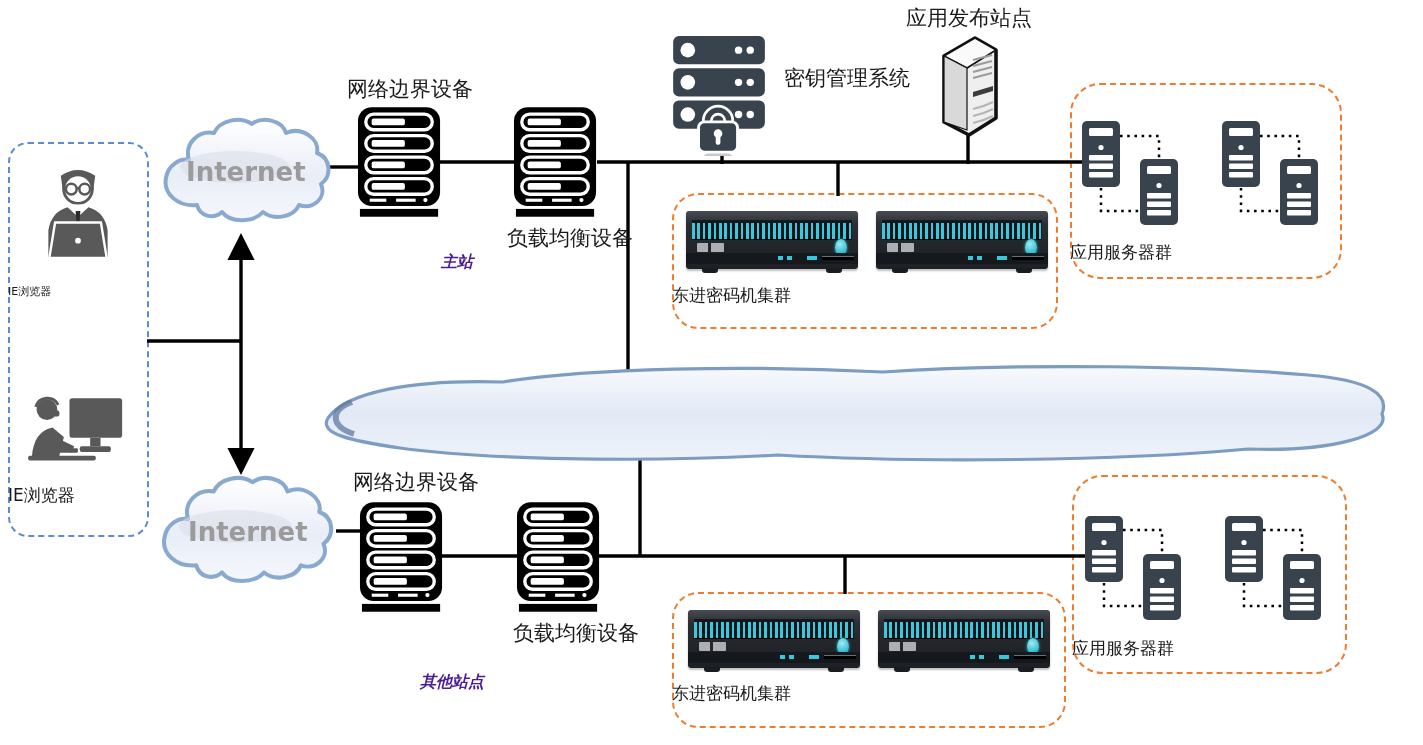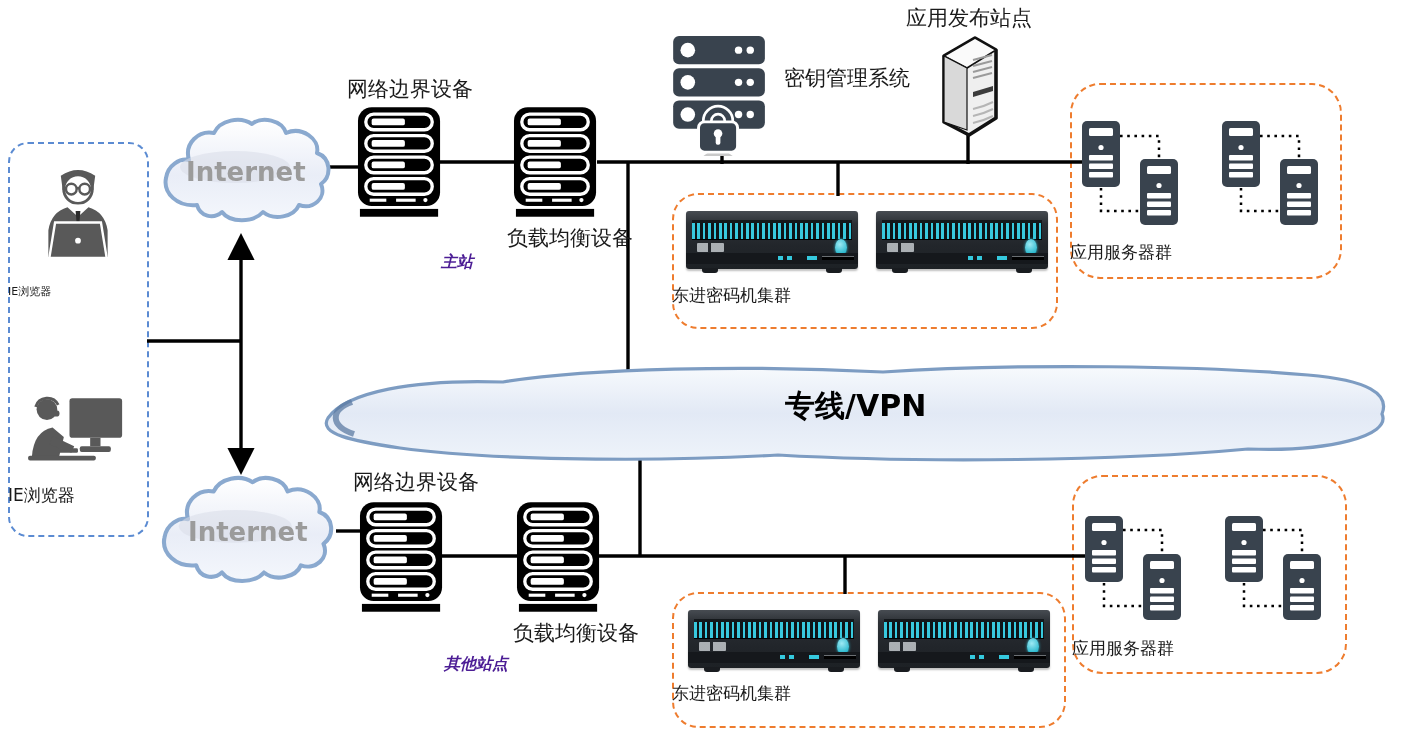--- a/index.html
+++ b/index.html
@@ -258,38 +258,37 @@
     </svg>
   <svg class="icon" style="left:1280px;top:159px;" width="38" height="66">
       <use href="#sym-tower-dark"></use>
     </svg>
   <div class="lbl lbl-center lblz" style="left:1070px;top:243px;width:268px;font-size:17px;">应用服务器群</div>
 
   <svg class="icon" style="left:318px;top:362px;z-index:3;" width="1082" height="108" viewBox="0 0 1082 108">
     <path d="M10,56 C28,30 95,17 185,20 C270,6 430,3 565,10 C700,1 890,4 990,13 C1050,18 1072,32 1064,52 C1074,74 1010,90 930,87 C800,99 600,101 460,93 C320,101 160,97 82,86 C34,79 0,72 10,56 Z" fill="url(#vpnFill)" stroke="#7d9cc2" stroke-width="3.2"></path>
     <path d="M34,40 C12,48 12,64 36,72" fill="none" stroke="#5c7ba3" stroke-width="6" opacity="0.75"></path>
   </svg>
-  <div class="lbl-vpn lblz" style="left:785px;top:386px;">专线/VPN</div>
 
   <svg class="icon" style="left:153px;top:473px;" width="185" height="118">
       <use href="#sym-cloud"></use>
     </svg>
   <div class="lbl-inet lblz" style="left:188px;top:517px;">Internet</div>
 
   <div class="lbl lblz" style="left:353px;top:470px;">网络边界设备</div>
   <svg class="icon" style="left:359px;top:501px;" width="86" height="112">
       <use href="#sym-server-black"></use>
     </svg>
 
   <svg class="icon" style="left:516px;top:501px;" width="86" height="112">
       <use href="#sym-server-black"></use>
     </svg>
   <div class="lbl lblz" style="left:513px;top:621px;">负载均衡设备</div>
 
-  <div class="lbl-site lblz" style="left:420px;top:654px;margin-left:24px;">其他站点</div>
+  <div class="lbl-site lblz" style="left:420px;top:672px;">其他站点</div>
 
   <div class="zone-orange" style="left:672px;top:592px;width:390px;height:132px;border-radius:26px;"></div>
   <div class="cipher" style="left:688px;top:610px;">
     <div class="vent"></div>
       <div class="badge"></div>
       <div class="btn"></div>
       <div class="strip"></div>
     <div class="led1"></div>
       <div class="led2"></div>
       <div class="ledw"></div>

